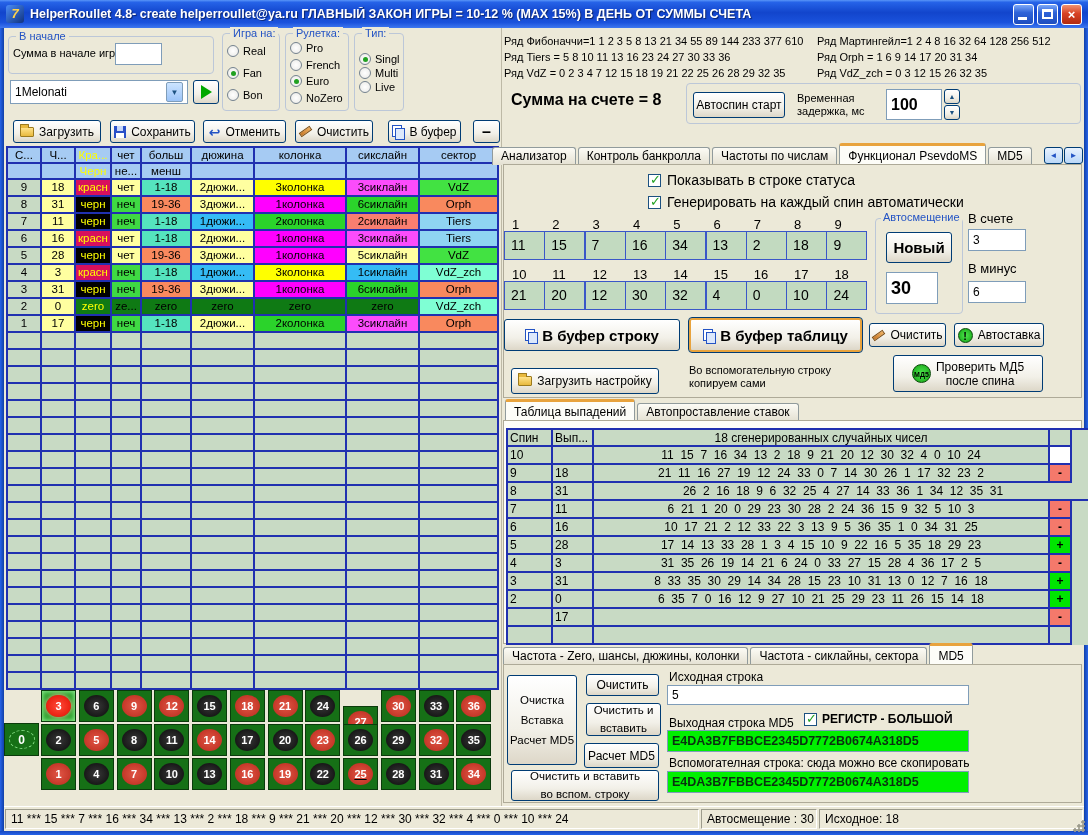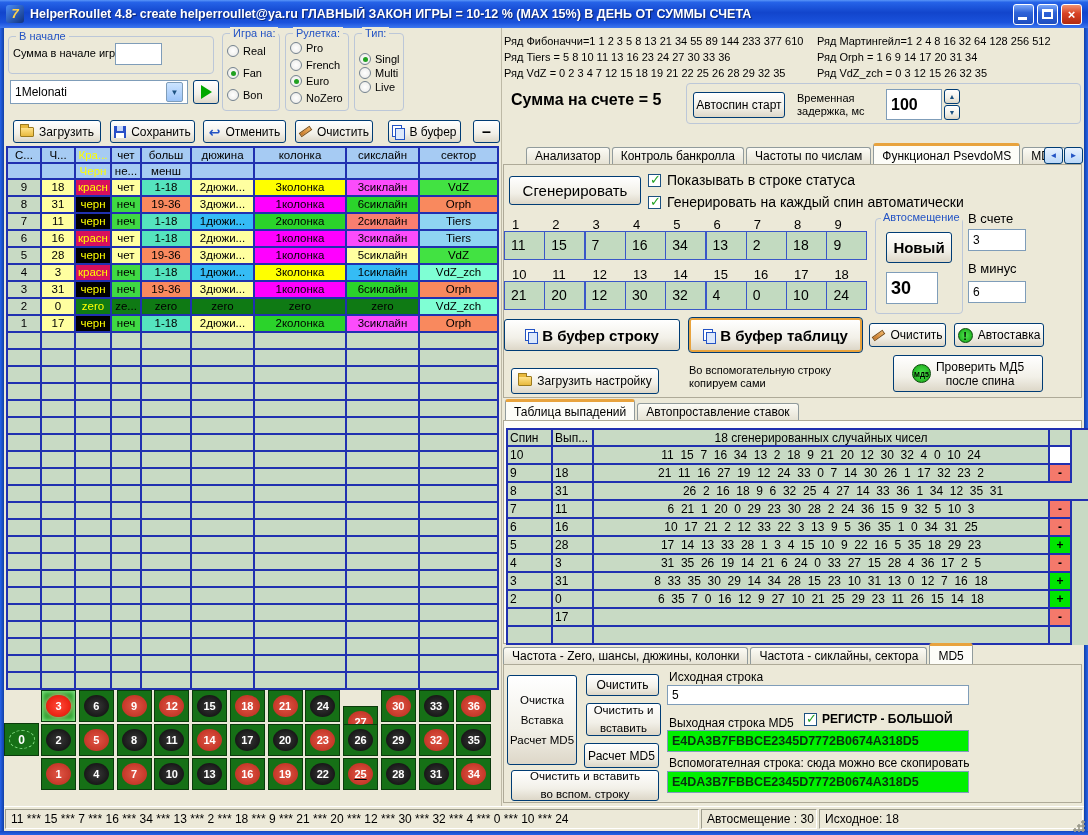--- a/index.html
+++ b/index.html
@@ -672,50 +672,47 @@
 
   <div class="abs" style="left:501px;top:28px;width:1px;height:778px;background:#BDB9A6;"></div>
 
   <div class="abs series" style="left:504px;top:35px;">Ряд Фибоначчи=1 1 2 3 5 8 13 21 34 55 89 144 233 377 610</div>
   <div class="abs series" style="left:504px;top:51px;">Ряд Tiers = 5 8 10 11 13 16 23 24 27 30 33 36</div>
   <div class="abs series" style="left:504px;top:67px;">Ряд VdZ = 0 2 3 4 7 12 15 18 19 21 22 25 26 28 29 32 35</div>
   <div class="abs series" style="left:817px;top:35px;">Ряд Мартингейл=1 2 4 8 16 32 64 128 256 512</div>
   <div class="abs series" style="left:817px;top:51px;">Ряд Orph = 1 6 9 14 17 20 31 34</div>
   <div class="abs series" style="left:817px;top:67px;">Ряд VdZ_zch = 0 3 12 15 26 32 35</div>
 
-  <div class="abs" style="left:511px;top:91px;font-size:16px;font-weight:bold;">Сумма на счете = 5</div>
+  <div class="abs" style="left:511px;top:91px;font-size:16px;font-weight:bold;">Сумма на счете = 8</div>
   <div class="abs gb" style="left:686px;top:83px;width:395px;height:41px;"></div>
   <div class="abs btn" style="left:693px;top:92px;width:92px;height:26px;">
       <span>Автоспин старт</span>
     </div>
   <div class="abs" style="left:797px;top:92px;font-size:11px;">Временная</div>
   <div class="abs" style="left:797px;top:105px;font-size:11px;">задержка, мс</div>
   <input class="abs input" style="left: 886px; top: 89px; width: 56px; height: 31px; font-size: 16px; font-weight: bold;" value="100">
   <div class="abs btn spin-arrow" style="left:944px;top:89px;">▲</div>
   <div class="abs btn spin-arrow" style="left:944px;top:105px;">▼</div>
 
-  <div class="abs tabstrip" id="main-tabs" style="left:526px;top:142px;width:540px;height:23px;">
+  <div class="abs tabstrip" id="main-tabs" style="left:492px;top:142px;width:540px;height:23px;">
       <span class="tab">Анализатор</span>
       <span class="tab">Контроль банкролла</span>
       <span class="tab">Частоты по числам</span>
       <span class="tab active">Функционал PsevdoMS</span>
       <span class="tab">MD5</span>
     </div>
   <div class="abs btn" style="left:1044px;top:147px;width:19px;height:17px;font-size:8px;background:linear-gradient(#E8F2FF,#BBD8F8);">
       <span style="color:#2353C4;">◄</span>
     </div>
   <div class="abs btn" style="left:1064px;top:147px;width:19px;height:17px;font-size:8px;background:linear-gradient(#E8F2FF,#BBD8F8);">
       <span style="color:#2353C4;">►</span>
     </div>
 
   <div class="abs panel" style="left:503px;top:164px;width:579px;height:234px;"></div>
 
-  <div class="abs btn" style="left:509px;top:176px;width:132px;height:29px;font-size:15px;">
-      <span>Сгенерировать</span>
-    </div>
   <div class="abs" style="left:648px;top:172px;display:flex;align-items:center;gap:6px;">
     <span class="cb">
         <span class="ck">✓</span>
       </span>
     <span style="font-size:14px;">Показывать в строке статуса</span>
   </div>
   <div class="abs" style="left:648px;top:194px;display:flex;align-items:center;gap:6px;">
     <span class="cb">
         <span class="ck">✓</span>
       </span>

